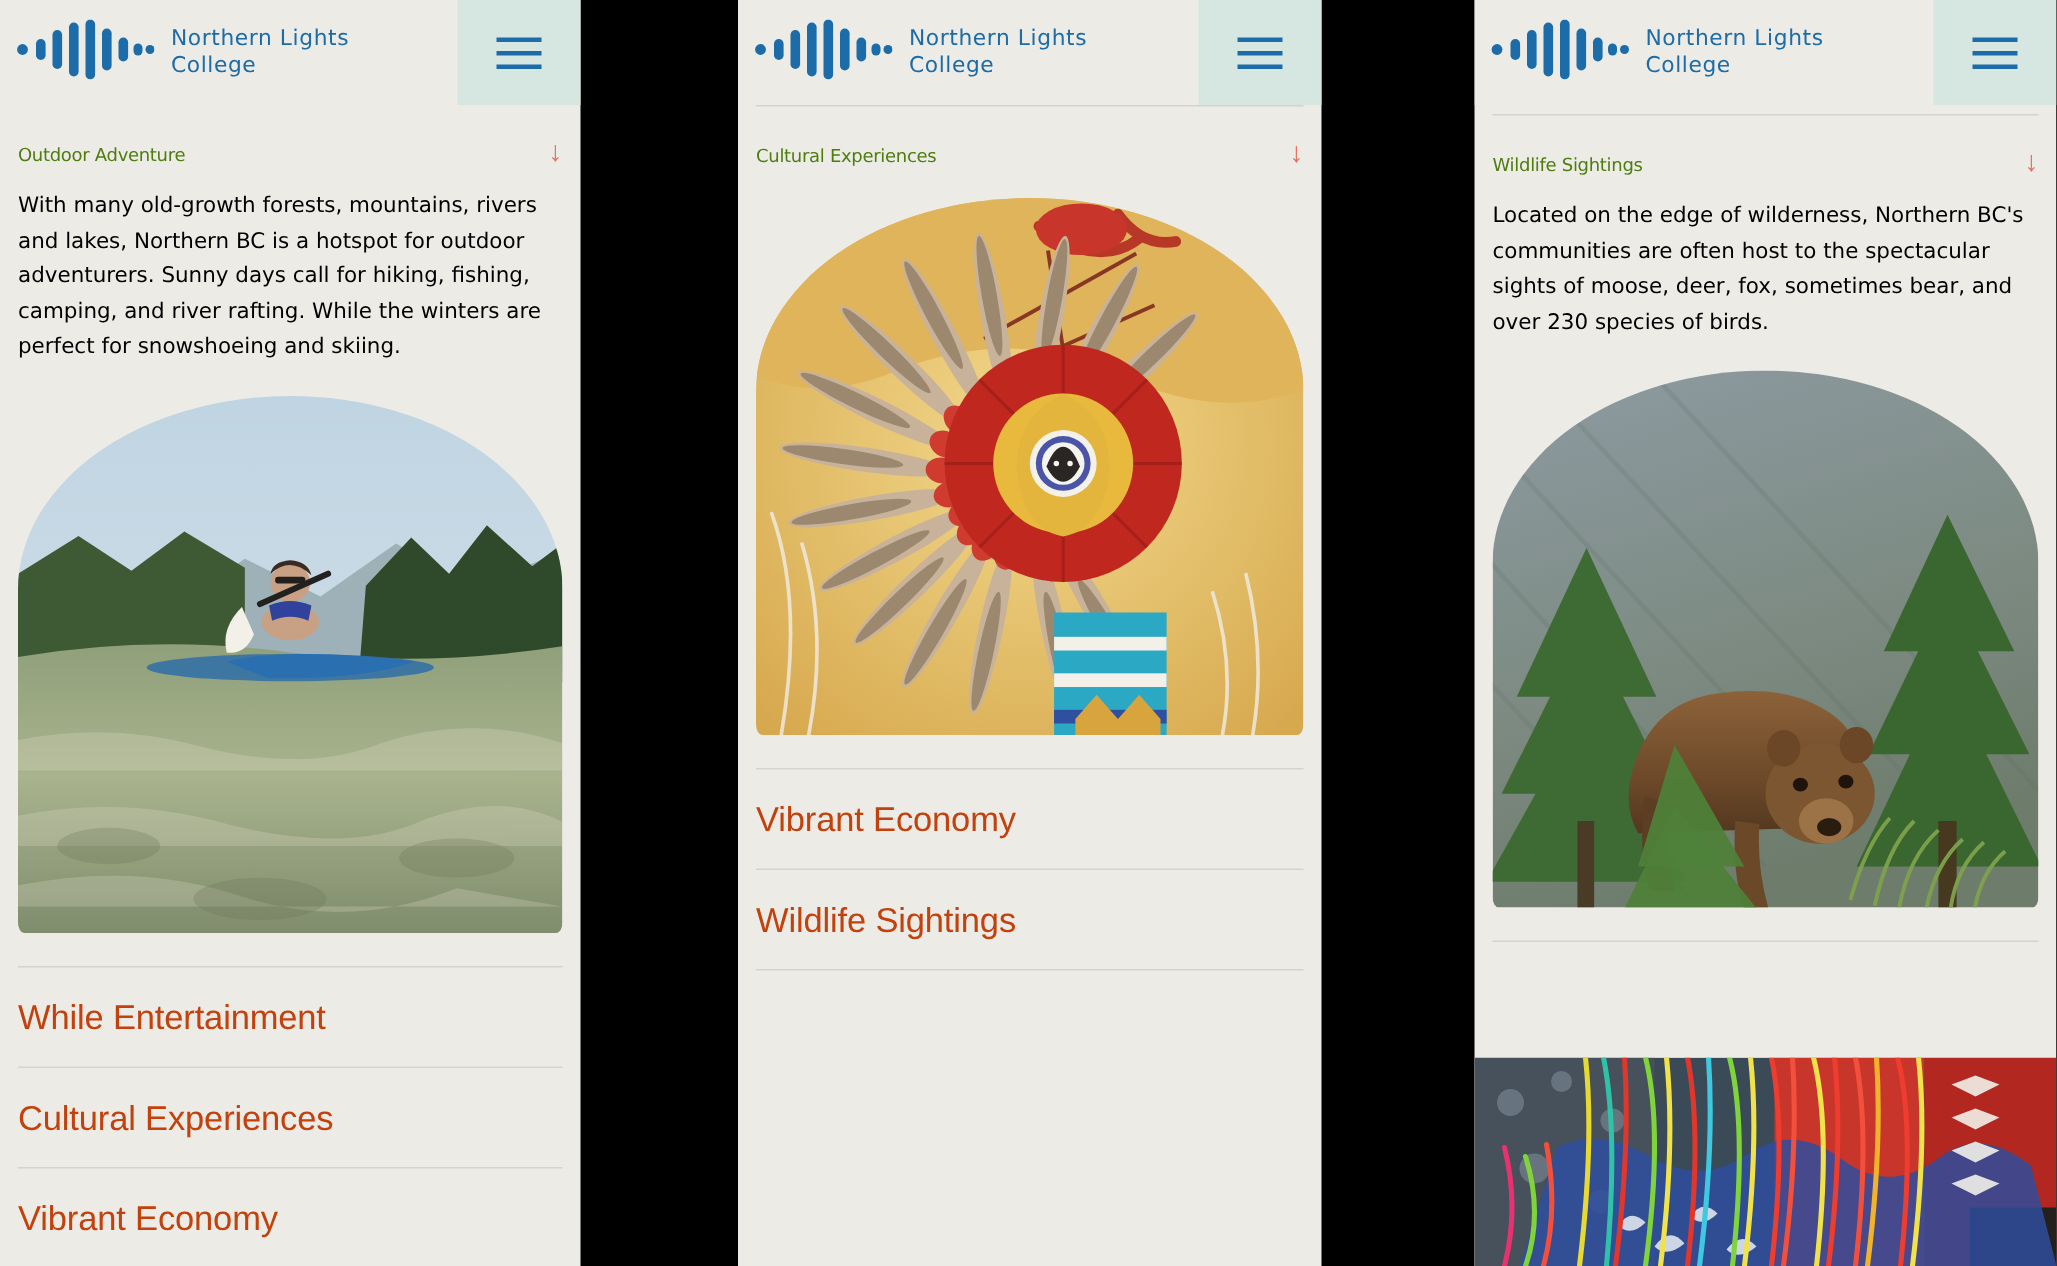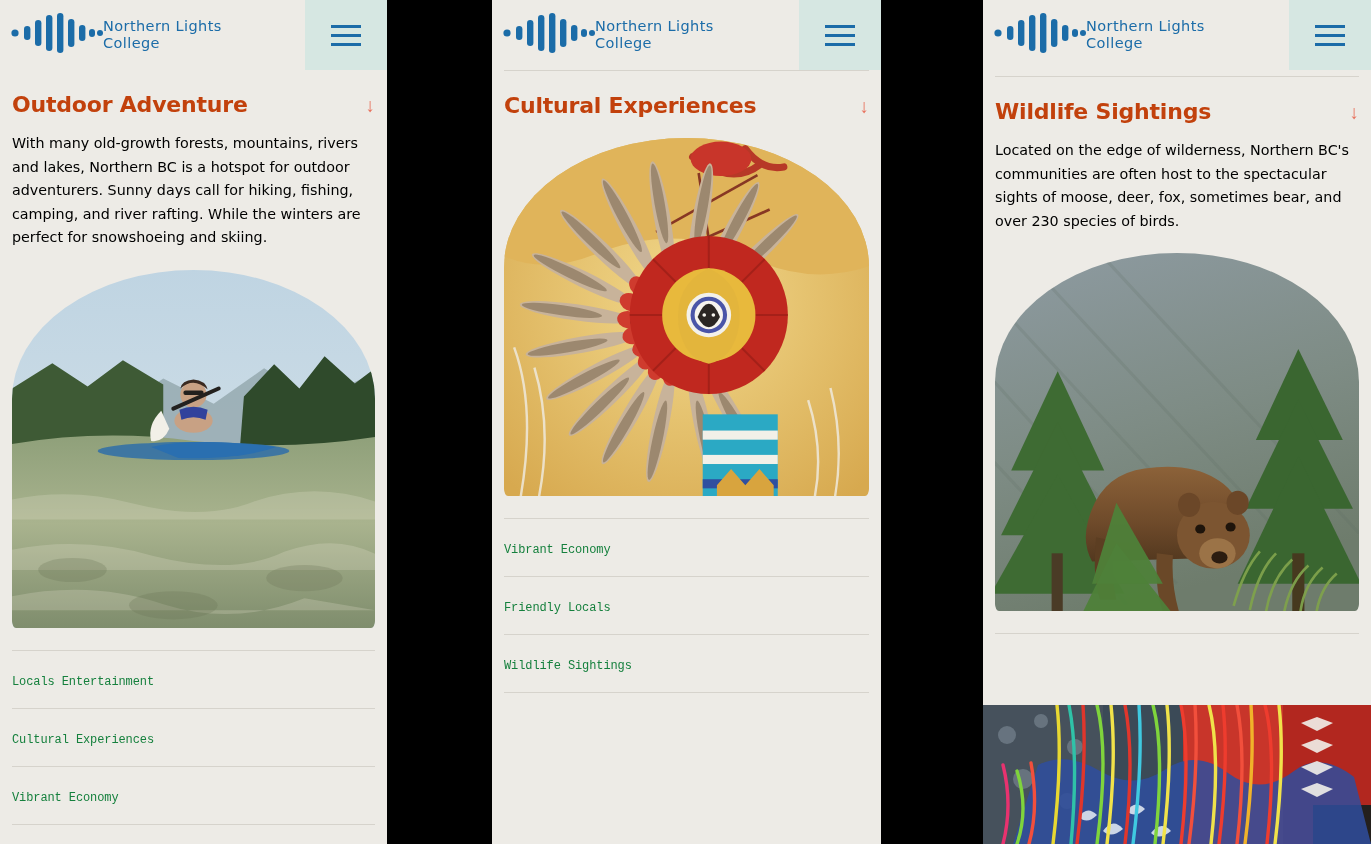--- a/index.html
+++ b/index.html
@@ -32,20 +32,21 @@
     position: relative;
     display: flex;
     align-items: flex-start;
     justify-content: space-between;
     height: 70px;
     background: #EDEBE6;
   }
   .brand {
     display: flex;
     align-items: center;
+    gap: 11px;
     padding-left: 11px;
     padding-top: 13px;
   }
   .logo-mark { display: block; }
   .brand-name {
     font-family: "DejaVu Sans", sans-serif;
     color: #1B6CA8;
     font-size: 14.5px;
     line-height: 1.18;
     letter-spacing: 0.4px;
@@ -79,23 +80,23 @@
   }
 
   .acc-head {
     display: flex;
     align-items: baseline;
     justify-content: space-between;
     padding: 22px 0 0 0;
   }
   .acc-title {
     font-family: "DejaVu Sans", sans-serif;
-    font-weight: bold;
-    font-size: 22px;
-    color: #c2410c;
+    font-weight: normal;
+    font-size: 12px;
+    color: #4d7c0f;
     letter-spacing: -0.2px;
   }
   .arrow-icon {
     color: #E8705C;
     font-size: 19px;
     line-height: 1;
     flex: 0 0 auto;
     margin-left: 10px;
   }
   .acc-text {
@@ -122,23 +123,23 @@
 
   
   .acc-list { margin-top: 22px; }
   .acc-item {
     border-top: 1px solid #D6D3CC;
     padding: 20px 0 19px 0;
     cursor: pointer;
   }
   .acc-item:last-child { border-bottom: 1px solid #D6D3CC; }
   .acc-item-label {
-    font-family: Liberation Mono, monospace;
-    font-size: 12px;
-    color: #15803d;
+    font-family: Liberation Sans, sans-serif;
+    font-size: 23px;
+    color: #c2410c;
     letter-spacing: -0.1px;
   }
 
   
   .bleed-img {
     position: absolute;
     left: 0; right: 0;
     bottom: 0;
     height: 139px;
     overflow: hidden;
@@ -228,21 +229,21 @@
               <ellipse cx="60" cy="300" rx="34" ry="12"></ellipse>
               <ellipse cx="160" cy="335" rx="44" ry="14"></ellipse>
               <ellipse cx="290" cy="308" rx="38" ry="13"></ellipse>
             </g>
           </svg>
         </div>
       </div>
 
       <div class="acc-list">
         <div class="acc-item">
-          <span class="acc-item-label">Locals Entertainment</span>
+          <span class="acc-item-label">While Entertainment</span>
         </div>
         <div class="acc-item">
           <span class="acc-item-label">Cultural Experiences</span>
         </div>
         <div class="acc-item">
           <span class="acc-item-label">Vibrant Economy</span>
         </div>
       </div>
     </div>
   </section>
@@ -394,23 +395,20 @@
               <path d="M300 262 q16 50 6 98"></path>
                 <path d="M322 250 q14 56 4 110"></path>
             </g>
           </svg>
         </div>
       </div>
 
       <div class="acc-list">
         <div class="acc-item">
           <span class="acc-item-label">Vibrant Economy</span>
-        </div>
-        <div class="acc-item">
-          <span class="acc-item-label">Friendly Locals</span>
         </div>
         <div class="acc-item">
           <span class="acc-item-label">Wildlife Sightings</span>
         </div>
       </div>
     </div>
   </section>
 
   <section class="panel" id="panel-3">
 

